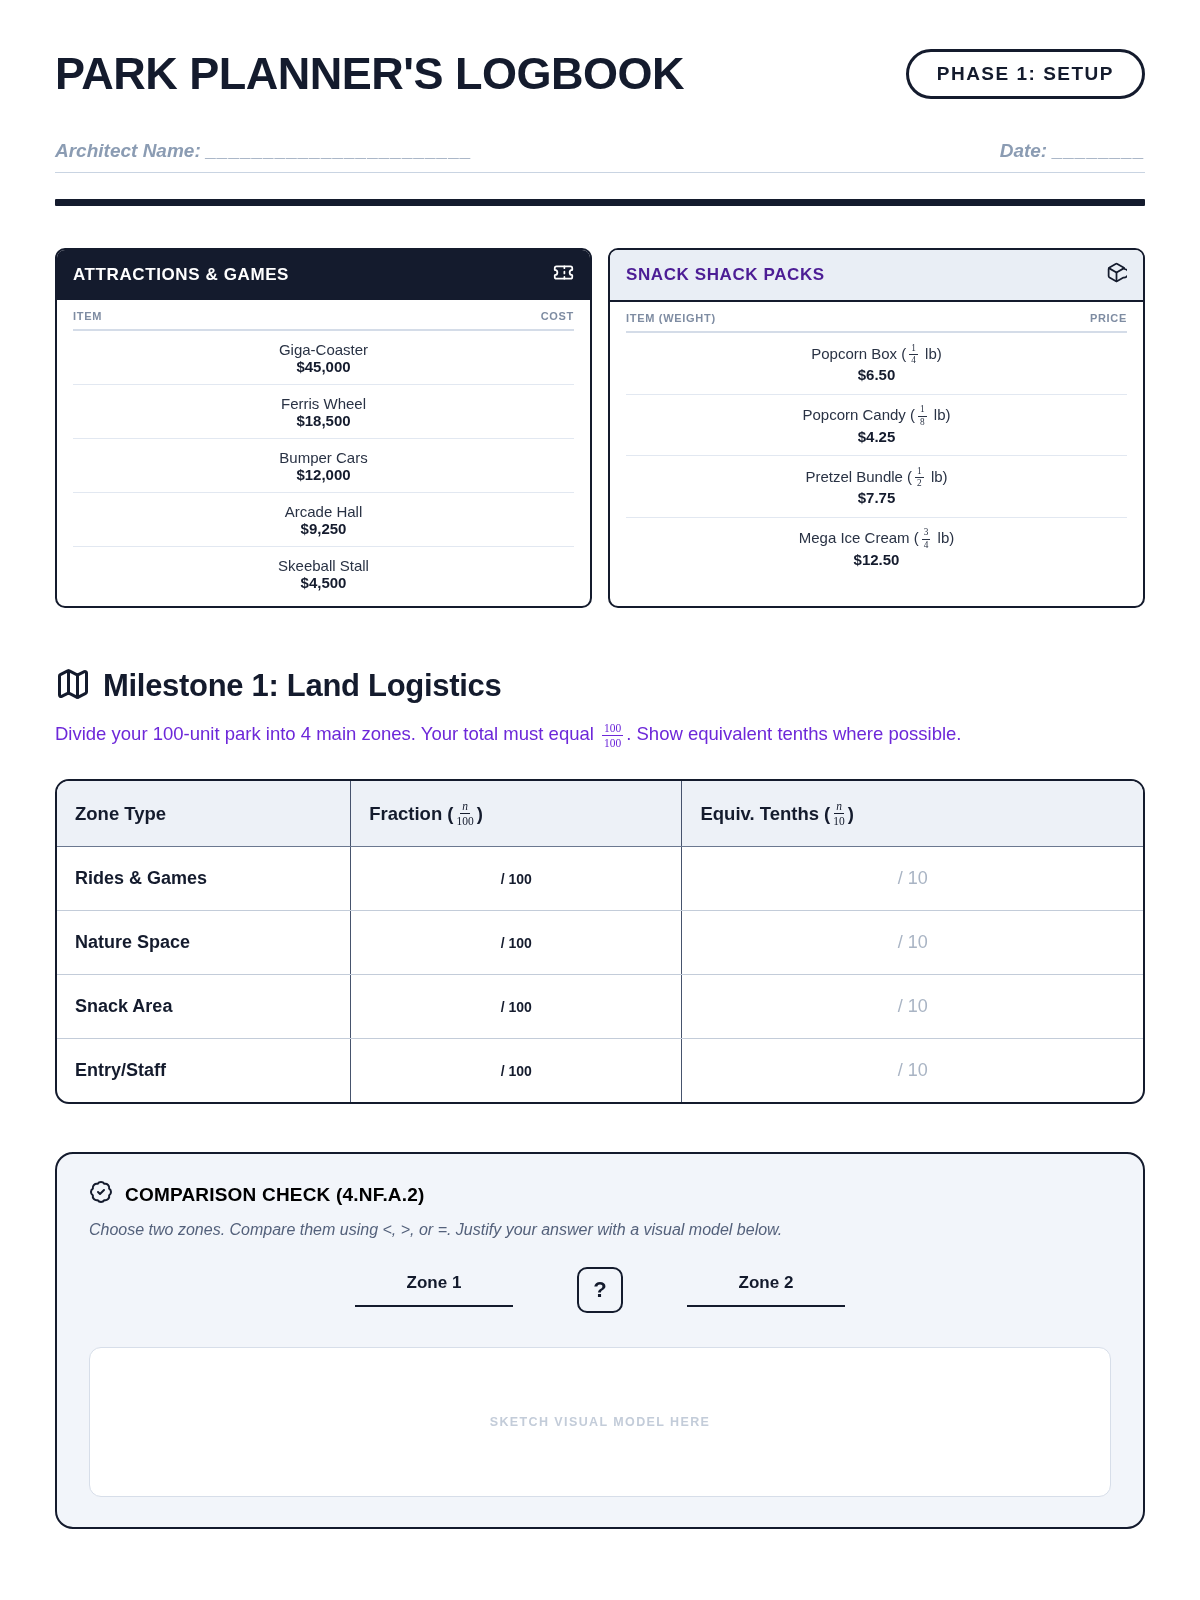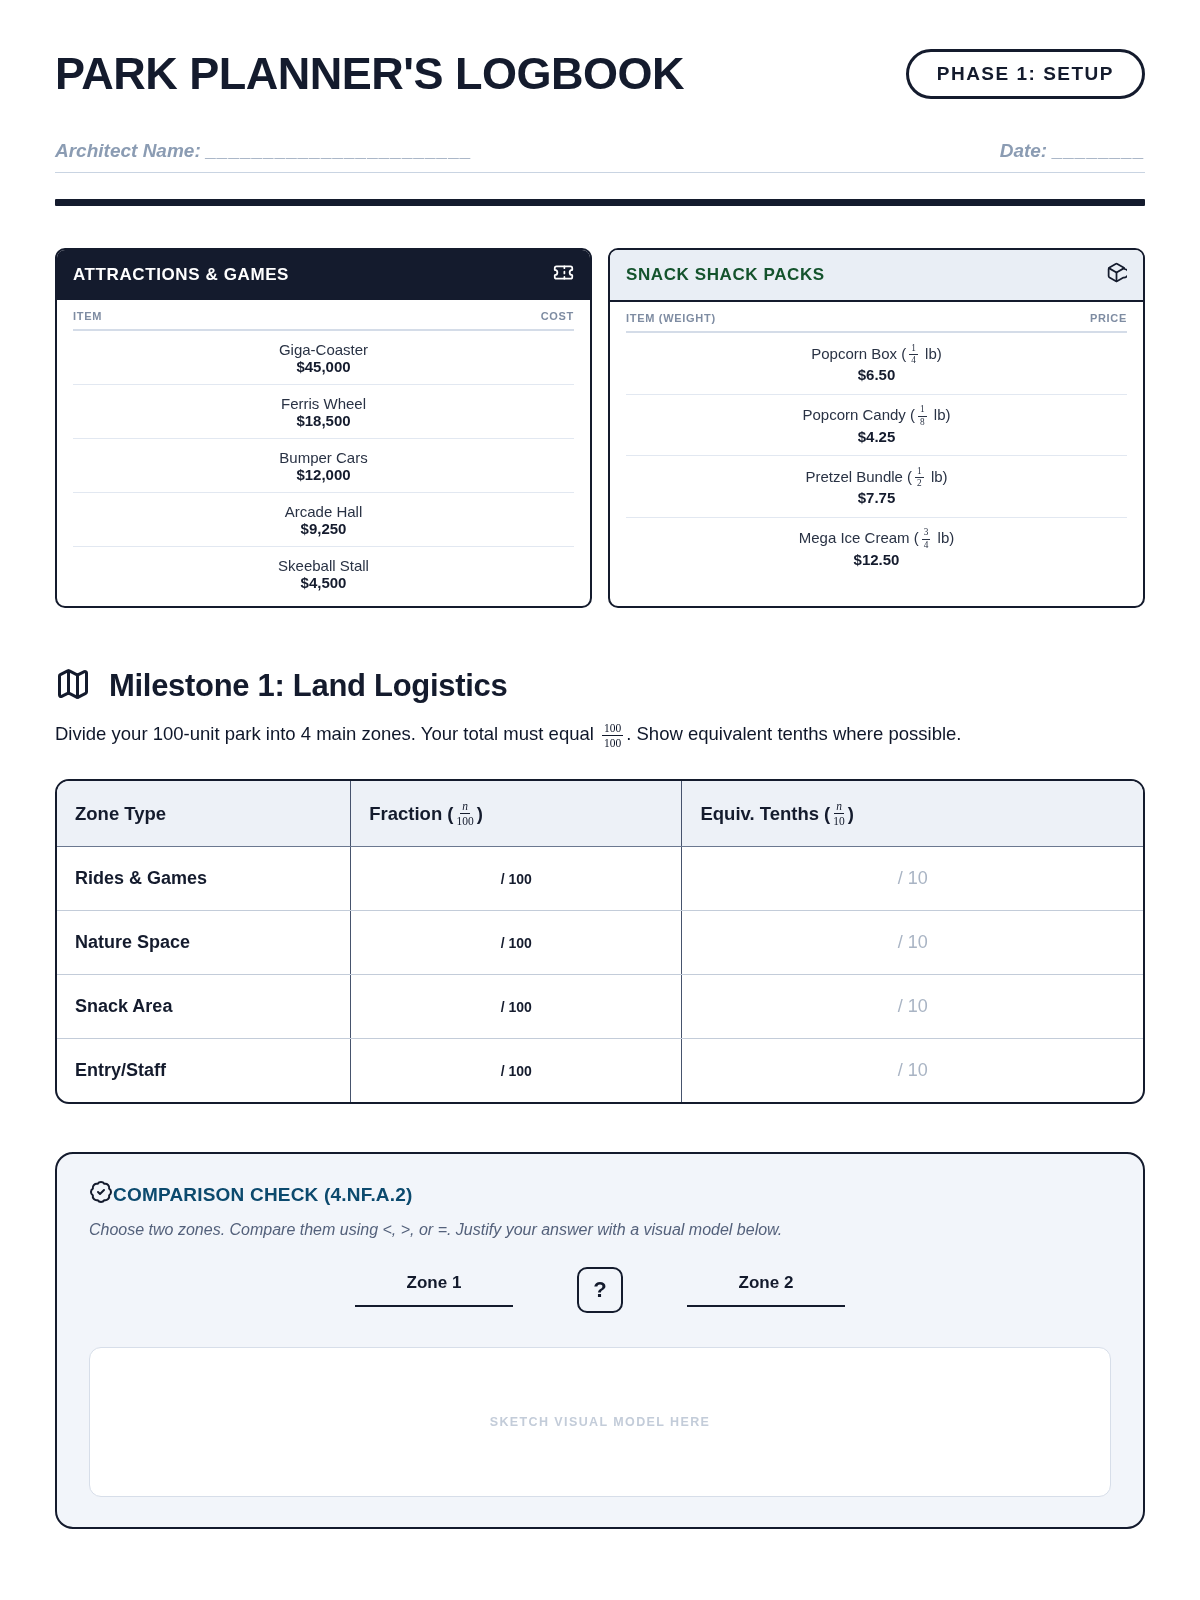--- a/index.html
+++ b/index.html
@@ -26,63 +26,63 @@
   }
   .meta-row .blank { letter-spacing:1px; }
 
   .rule { height:7px; background:#141b2d; margin-top:26px; border-radius:1px; }
 
   
   .cards { display:flex; gap:16px; margin-top:42px; }
   .card { flex:1; border:2.5px solid #141b2d; border-radius:10px; background:#fff; overflow:hidden; padding-bottom:6px; }
   .card-head { display:flex; justify-content:space-between; align-items:center; padding:12px 16px; font-weight:bold; font-size:17px; letter-spacing:0.6px; }
   .card-head.dark  { background:#141b2d; color:#fff; }
-  .card-head.light { background:#e9eef5; color:#14532d; border-bottom:2px solid #141b2d; }
+  .card-head.light { background:#e9eef5; color:#4c1d95; border-bottom:2px solid #141b2d; }
   .card-head svg { width:21px; height:21px; }
   .card-body { padding:0 16px; }
   .cols { display:flex; justify-content:space-between; font-size:11px; font-weight:bold; letter-spacing:0.7px; color:#7e8ca2; padding:10px 0 7px 0; border-bottom:2px solid #d4dce8; }
   .trow { display:flex; justify-content:center; align-items:center; padding:9.5px 0; border-bottom:1px solid #e2e8f1; font-size:15px; color:#293244;flex-direction:column; }
   .trow:last-child { border-bottom:none; }
   .trow .cost { font-weight:bold; color:#141b2d; }
   .snack .trow { padding:10.5px 0; }
 
   
   .frac {
     display:inline-flex; flex-direction:column; align-items:center;
     vertical-align:middle; line-height:1.05; font-size:0.62em; margin:0 3px;
     font-family:"Liberation Serif", serif; font-style:normal; font-weight:normal; color:inherit;
   }
   .frac .num { border-bottom:1px solid currentColor; padding:0 2px 1px 2px; }
   .frac .den { padding-top:1px; }
   .mi { font-style:italic; }
   b .frac, .zhcell .frac { font-weight:normal; }
 
   
-  .mhead { display:flex; align-items:center; gap:18px; margin-top:58px; }
+  .mhead { display:flex; align-items:center; gap:12px; margin-top:58px; }
   .mhead svg { width:36px; height:36px; flex:none; }
   .mhead h2 { margin:0; font-size:31px; font-weight:bold; color:#141b2d; letter-spacing:-0.3px; }
-  .intro { margin-top:16px; font-size:18.5px; color:#0f172a; }
+  .intro { margin-top:16px; font-size:18.5px; color:#6d28d9; }
 
   
   .ztable { margin-top:30px; border:2.5px solid #141b2d; border-radius:14px; overflow:hidden; background:#fff; }
   .zrow { display:grid; grid-template-columns:27% 30.5% 42.5%; }
   .zrow > div { padding:19px 18px; border-left:1.5px solid #46536d; display:flex; align-items:center; }
   .zrow > div:first-child { border-left:none; }
   .zrow.zhead { background:#edf1f7; border-bottom:1.5px solid #6b7890; }
   .zrow.zhead > div { font-weight:bold; font-size:18.5px; color:#141b2d; }
   .zrow.zbody { border-bottom:1px solid #c3ccd9; }
   .zrow.zbody:last-child { border-bottom:none; }
   .zrow.zbody > div { padding:21px 18px; }
   .zcell-zone { font-weight:bold; font-size:18px; color:#141b2d; }
   .zcell-frac { justify-content:center; font-weight:bold; font-size:14px; color:#141b2d; }
   .zcell-tenths { justify-content:center; font-size:18px; color:#a9b4c4; }
 
   
   .compare-card { margin-top:48px; background:#f2f5fa; border:2.5px solid #141b2d; border-radius:18px; padding:26px 32px 30px 32px; }
-  .cc-head { display:flex; align-items:center; font-weight:bold; font-size:19px; color:#0c4a6e; letter-spacing:0.2px; }
+  .cc-head { display:flex; align-items:center; gap:12px; font-weight:bold; font-size:19px; color:#000000; letter-spacing:0.2px; }
   .cc-head svg { width:24px; height:24px; flex:none; }
   .cc-instr { margin-top:12px; font-style:italic; color:#54617b; font-size:16px; }
   .cc-row { display:flex; justify-content:center; align-items:center; gap:64px; margin-top:28px; }
   .zone-blank { width:158px; text-align:center; font-weight:bold; font-size:17px; color:#141b2d; padding-bottom:12px; border-bottom:2px solid #141b2d; }
   .qbox { width:46px; height:46px; border:2.5px solid #141b2d; border-radius:10px; display:flex; align-items:center; justify-content:center; font-weight:bold; font-size:22px; color:#141b2d; }
   .sketch { margin-top:34px; height:150px; background:#fff; border:1.5px solid #d7dee9; border-radius:12px; display:flex; align-items:center; justify-content:center; }
   .sketch span { color:#c3ccd9; font-weight:bold; font-size:12.5px; letter-spacing:1.4px; }
 </style>
 </head>
 <body>

